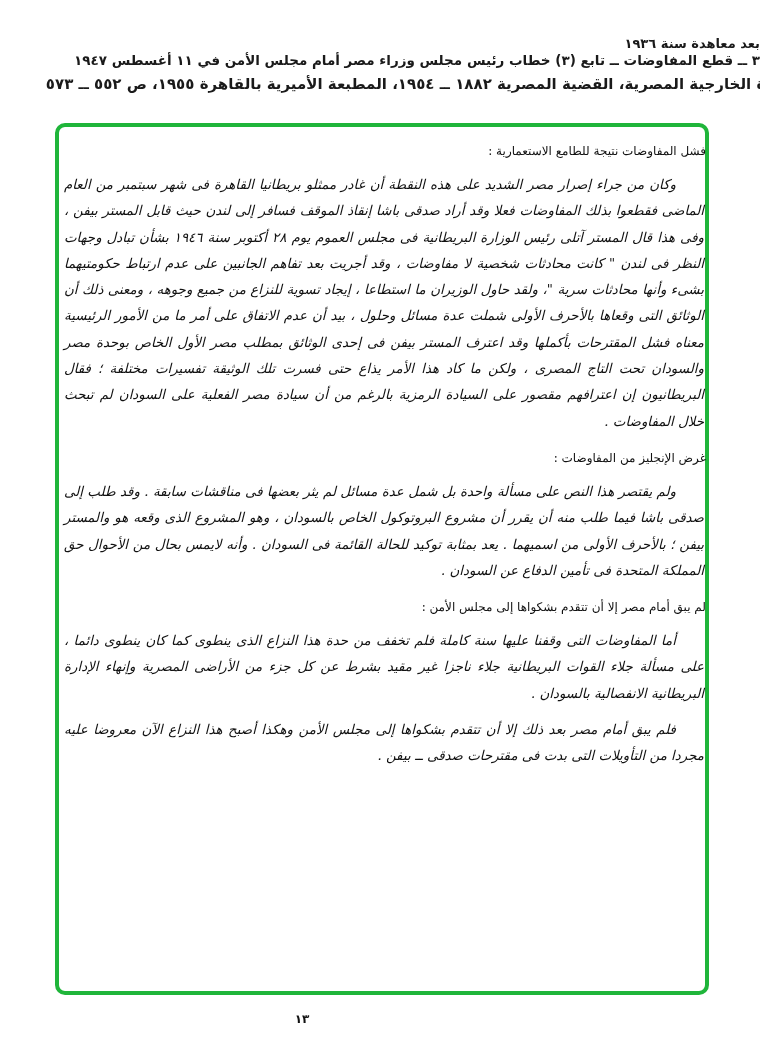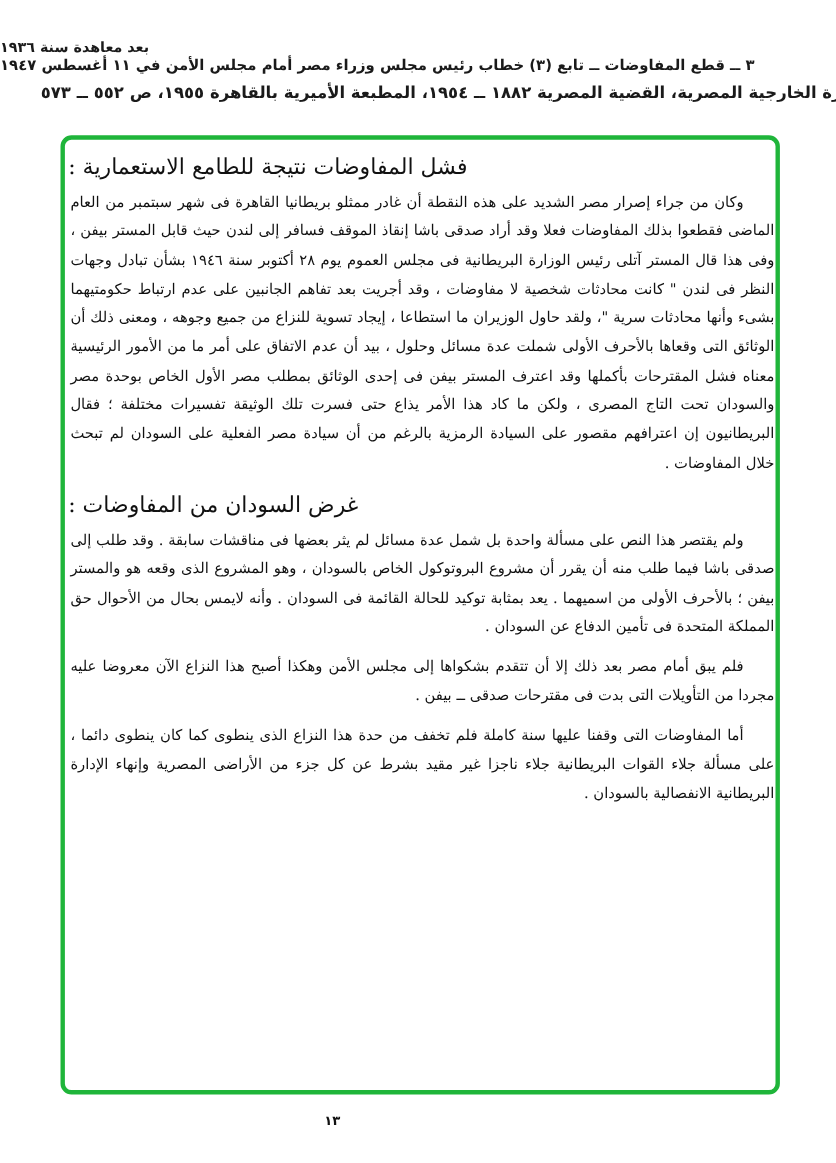--- a/index.html
+++ b/index.html
@@ -1,61 +1,62 @@
 <!DOCTYPE html>
 <html><head>
   <meta charset="utf-8">
   <style>
     html, body { margin: 0; padding: 0; background: #ffffff; }
     body {
       width: 760px; height: 1057px; position: relative; overflow: hidden;
       font-family: "DejaVu Serif", serif; color: #111;
     }
-    .hdr { position: absolute; left: 0; width: 760px; text-align: left; direction: rtl;
+    .hdr { position: absolute; left: 0; width: 760px; text-align: right; direction: rtl;
       font-family: "DejaVu Sans", sans-serif; font-weight: bold; color: #1a1a1a; white-space: nowrap; }
     #running-title { top: 36px; font-size: 13px; }
     #doc-title { top: 52px; font-size: 13.5px; }
     #doc-source { top: 75px; font-size: 15px; padding-left: 37px; }
     .frame {
       position: absolute; left: 55px; top: 123px; width: 646px; height: 864px;
       border: 4px solid #1fb53a; border-radius: 10px;
     }
     .content {
       position: absolute; left: 62px; top: 132px; width: 644px;
       direction: rtl; text-align: justify;
     }
     .sub {
-      text-align: left; font-size: 20px; margin: 6px 0 8px 0; line-height: 26px;
+      text-align: right; font-size: 12px; margin: 6px 0 8px 0; line-height: 26px;
       font-family: "DejaVu Serif", serif;
     }
     .para {
       font-size: 13.4px; line-height: 26.3px; margin: 0 0 10px 0; padding: 0 2px;
-      text-align: justify; text-align-last: right;
+      text-align: justify; text-align-last: right; font-style: italic;
     }
     .para .first { padding-right: 28px; }
     #page-number { position: absolute; top: 1012px; left: 0; width: 604px; text-align: center;
       font-family: "DejaVu Sans", sans-serif; font-weight: bold; font-size: 12px; direction: rtl; }
   </style>
 </head>
 <body>
 
 <div class="hdr" id="running-title">بعد معاهدة سنة ١٩٣٦</div>
 <div class="hdr" id="doc-title">٣ ــ قطع المفاوضات ــ تابع (٣) خطاب رئيس مجلس وزراء مصر أمام مجلس الأمن في ١١ أغسطس ١٩٤٧</div>
 <div class="hdr" id="doc-source">وزارة الخارجية المصرية، القضية المصرية ١٨٨٢ ــ ١٩٥٤، المطبعة الأميرية بالقاهرة ١٩٥٥، ص ٥٥٢ ــ ٥٧٣</div>
 
 <div class="frame"></div>
 
 <div class="content">
   <div>
     <div class="sub">فشل المفاوضات نتيجة للطامع الاستعمارية :</div>
     <p class="para"><span class="first">وكان من جراء إصرار مصر الشديد على هذه النقطة أن غادر ممثلو بريطانيا القاهرة فى شهر سبتمبر من العام الماضى فقطعوا بذلك المفاوضات فعلا وقد أراد صدقى باشا إنقاذ الموقف فسافر إلى لندن حيث قابل المستر بيفن ، وفى هذا قال المستر آتلى رئيس الوزارة البريطانية فى مجلس العموم يوم ٢٨ أكتوبر سنة ١٩٤٦ بشأن تبادل وجهات النظر فى لندن " كانت محادثات شخصية لا مفاوضات ، وقد أجريت بعد تفاهم الجانبين على عدم ارتباط حكومتيهما بشىء وأنها محادثات سرية "، ولقد حاول الوزيران ما استطاعا ، إيجاد تسوية للنزاع من جميع وجوهه ، ومعنى ذلك أن الوثائق التى وقعاها بالأحرف الأولى شملت عدة مسائل وحلول ، بيد أن عدم الاتفاق على أمر ما من الأمور الرئيسية معناه فشل المقترحات بأكملها وقد اعترف المستر بيفن فى إحدى الوثائق بمطلب مصر الأول الخاص بوحدة مصر والسودان تحت التاج المصرى ، ولكن ما كاد هذا الأمر يذاع حتى فسرت تلك الوثيقة تفسيرات مختلفة ؛ فقال البريطانيون إن اعترافهم مقصور على السيادة الرمزية بالرغم من أن سيادة مصر الفعلية على السودان لم تبحث خلال المفاوضات .</span></p>
   </div>
   <div>
-    <div class="sub">غرض السودان من المفاوضات :</div>
+    <div class="sub">غرض الإنجليز من المفاوضات :</div>
     <p class="para"><span class="first">ولم يقتصر هذا النص على مسألة واحدة بل شمل عدة مسائل لم يثر بعضها فى مناقشات سابقة . وقد طلب إلى صدقى باشا فيما طلب منه أن يقرر أن مشروع البروتوكول الخاص بالسودان ، وهو المشروع الذى وقعه هو والمستر بيفن ؛ بالأحرف الأولى من اسميهما . يعد بمثابة توكيد للحالة القائمة فى السودان . وأنه لايمس بحال من الأحوال حق المملكة المتحدة فى تأمين الدفاع عن السودان .</span></p>
   </div>
   <div>
+    <div class="sub">لم يبق أمام مصر إلا أن تتقدم بشكواها إلى مجلس الأمن :</div>
+    <p class="para"><span class="first">أما المفاوضات التى وقفنا عليها سنة كاملة فلم تخفف من حدة هذا النزاع الذى ينطوى كما كان ينطوى دائما ، على مسألة جلاء القوات البريطانية جلاء ناجزا غير مقيد بشرط عن كل جزء من الأراضى المصرية وإنهاء الإدارة البريطانية الانفصالية بالسودان .</span></p>
     <p class="para"><span class="first">فلم يبق أمام مصر بعد ذلك إلا أن تتقدم بشكواها إلى مجلس الأمن وهكذا أصبح هذا النزاع الآن معروضا عليه مجردا من التأويلات التى بدت فى مقترحات صدقى ــ بيفن .</span></p>
-    <p class="para"><span class="first">أما المفاوضات التى وقفنا عليها سنة كاملة فلم تخفف من حدة هذا النزاع الذى ينطوى كما كان ينطوى دائما ، على مسألة جلاء القوات البريطانية جلاء ناجزا غير مقيد بشرط عن كل جزء من الأراضى المصرية وإنهاء الإدارة البريطانية الانفصالية بالسودان .</span></p>
   </div>
 </div>
 
 <div id="page-number">١٣</div>
 
 </body></html>

